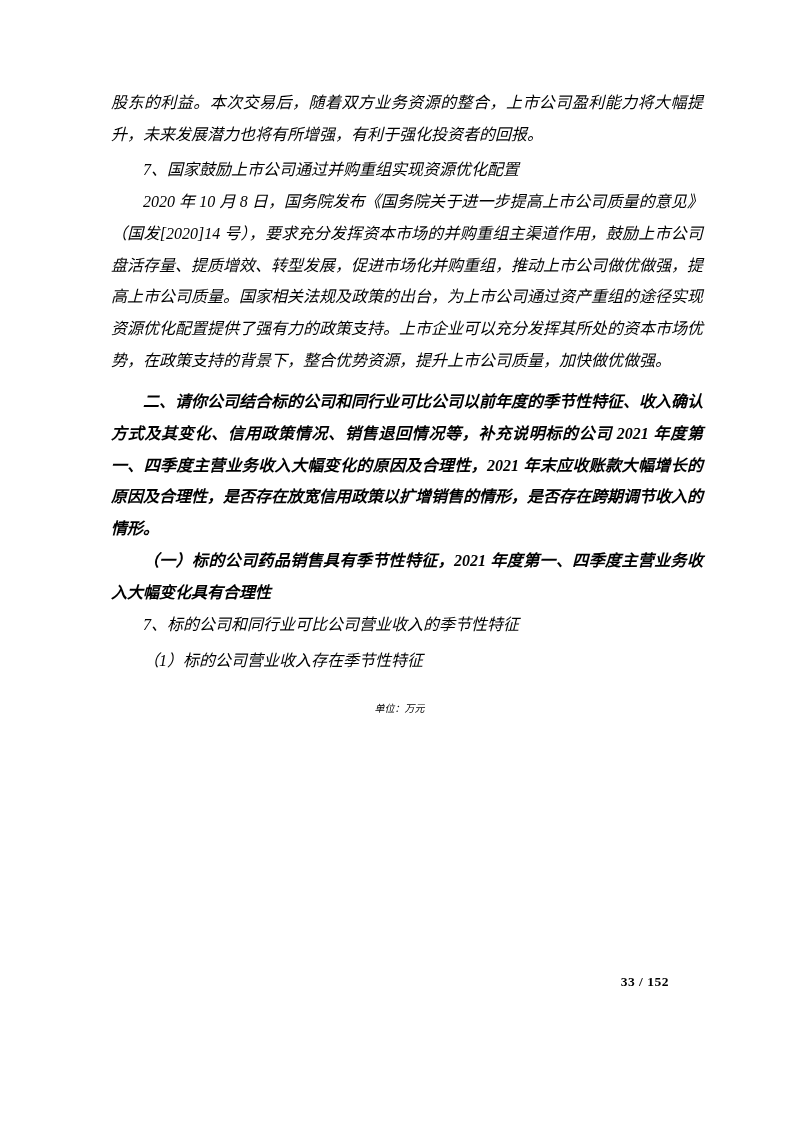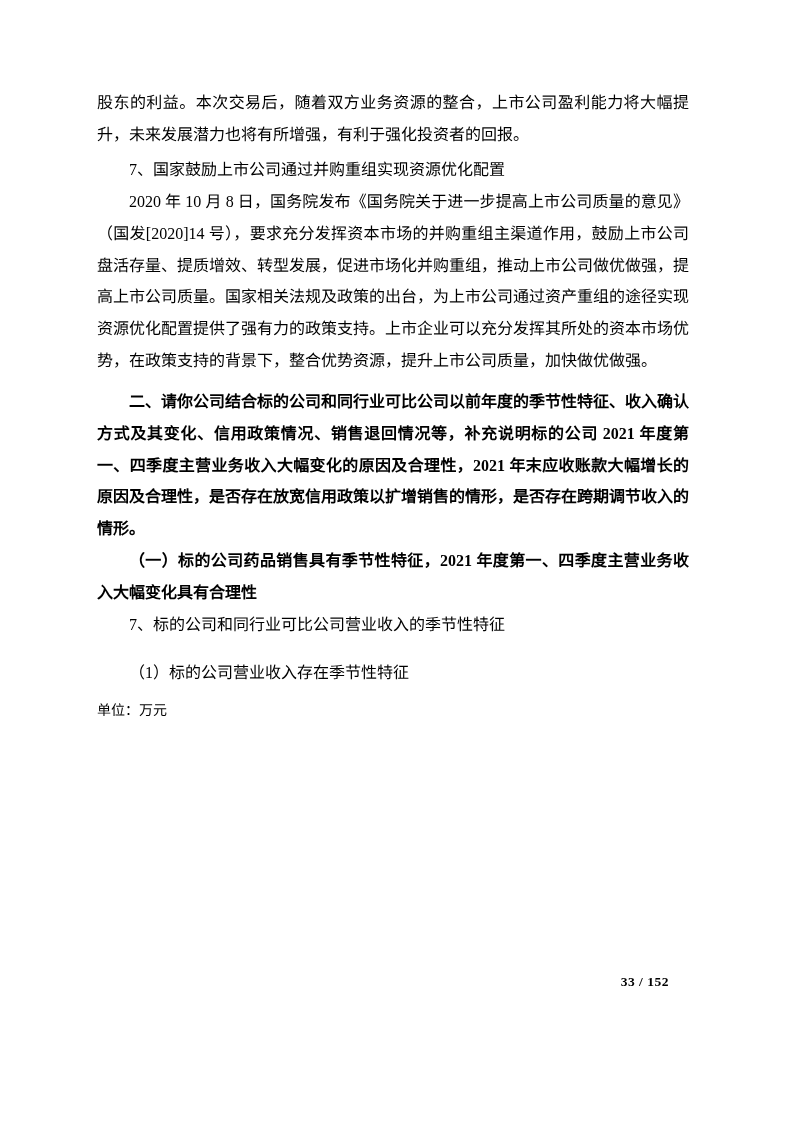--- a/index.html
+++ b/index.html
@@ -15,48 +15,49 @@
     font-family: "Liberation Serif", "DejaVu Serif", serif;
     color: #000000;
   }
   .page {
     position: absolute;
     inset: 0;
     background: #ffffff;
   }
   .content {
     position: absolute;
-    left: 97px;
+    left: 111px;
     top: 87px;
     width: 592px;
+    font-style: italic;
   }
   .content p {
     margin: 0;
     font-size: 16px;
     line-height: 31.7px;
     text-align: justify;
     text-justify: inter-character;
     text-indent: 32px;
     word-break: break-all;
   }
   p.p-cont   { text-indent: 0; }
   p.p-h4     { margin-top: 4px; }
   p.p-2015   { margin-top: 6px; }
   p.p-2020   { margin-top: 0; }
   p.p-concl  { margin-top: 1px; }
   p.p-q2     { margin-top: 10px; font-weight: 700; }
   p.p-hone   {  font-weight: 700; }
   p.p-sub1   { margin-top: 1px; }
-  p.p-sub11  { margin-top: 16px; }
+  p.p-sub11  { margin-top: 4px; }
   p.p-intro  { margin-top: 3px; }
   p.p-unit {
-    margin-top: 10px;
-    font-size: 14px;
+    margin-top: 20px;
+    font-size: 10px;
     line-height: 24px;
-    text-align: left;
+    text-align: center;
     text-indent: 0;
     padding-right: 15px;
   }
   .page-num {
     position: absolute;
     top: 974px;
     right: 124px;
     font-size: 13.5px;
     font-weight: 700;
     letter-spacing: 0.5px;

